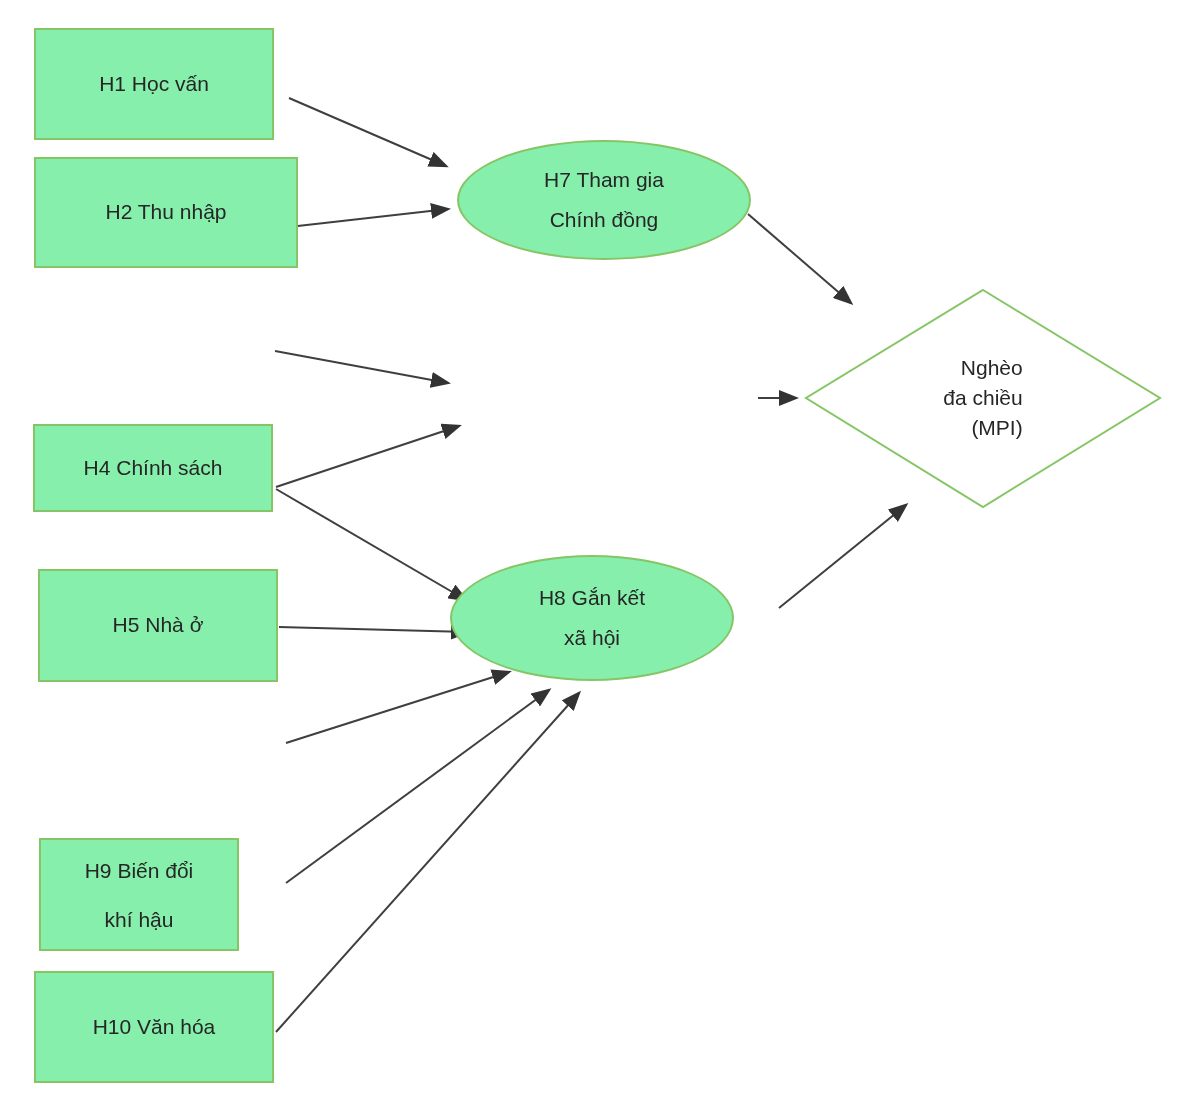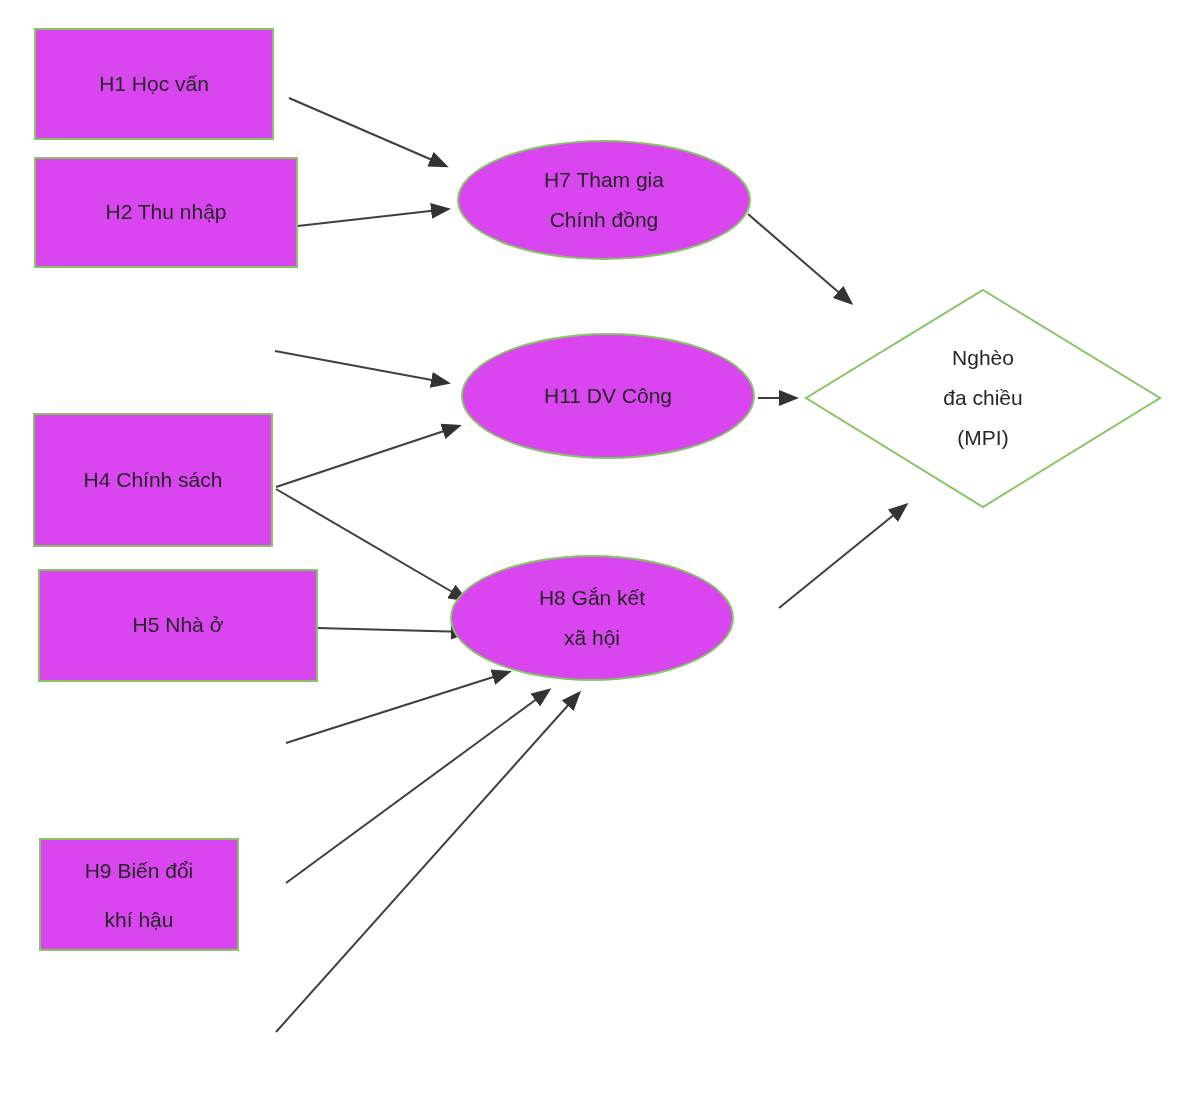--- a/index.html
+++ b/index.html
@@ -11,29 +11,29 @@
     overflow:hidden;
   }
   .layer{position:absolute;left:0;top:0;}
   .node{
     position:absolute;
     display:flex;align-items:center;justify-content:center;
     text-align:center;
     color:var(--text,#262626);
     font-size:21px;
     box-sizing:border-box;
-    background:#d946ef;
+    background:#86efac;
   }
   .rect{border:2px solid var(--node-border,#86C566);}
   .ellipse{border:2px solid var(--node-border,#86C566);border-radius:50%;}
   .diamond-label{background:transparent;}
   .label{white-space:pre-line;line-height:1.35;}
   .lh-wide .label{line-height:40px;}
   .lh-xwide .label{line-height:49px;}
-  .lh-mpi .label{line-height:40px;}
+  .lh-mpi .label{line-height:30px;text-align:right;}
   svg line{stroke:var(--arrow,#3f3f3f);stroke-width:2;}
   svg polygon{fill:#ffffff;stroke:var(--node-border,#86C566);stroke-width:2;}
 </style>
 </head>
 <body>
 
 <div class="canvas">
 
   <svg class="layer" width="1200" height="1116" viewBox="0 0 1200 1116">
     <defs>
@@ -60,43 +60,43 @@
 
   <div class="node rect" style="left:34px;top:28px;width:240px;height:112px">
     <span class="label">H1 Học vấn</span>
   </div>
 
   <div class="node rect" style="left:34px;top:157px;width:264px;height:111px">
     <span class="label">H2 Thu nhập</span>
   </div>
 
 
-  <div class="node rect" style="left:33px;top:413px;width:240px;height:134px">
+  <div class="node rect" style="left:33px;top:424px;width:240px;height:88px">
     <span class="label">H4 Chính sách</span>
   </div>
 
-  <div class="node rect" style="left:38px;top:569px;width:280px;height:113px">
+  <div class="node rect" style="left:38px;top:569px;width:240px;height:113px">
     <span class="label">H5 Nhà ở</span>
   </div>
 
 
   <div class="node rect lh-xwide" style="left:39px;top:838px;width:200px;height:113px">
     <span class="label">H9 Biến đổi
 khí hậu</span>
   </div>
 
+  <div class="node rect" style="left:34px;top:971px;width:240px;height:112px">
+    <span class="label">H10 Văn hóa</span>
+  </div>
 
   <div class="node ellipse lh-wide" style="left:457px;top:140px;width:294px;height:120px">
     <span class="label">H7 Tham gia
 Chính đồng</span>
   </div>
 
-  <div class="node ellipse" style="left:461px;top:333px;width:294px;height:126px">
-    <span class="label">H11 DV Công</span>
-  </div>
 
   <div class="node ellipse lh-wide" style="left:450px;top:555px;width:284px;height:126px">
     <span class="label">H8 Gắn kết
 xã hội</span>
   </div>
 
   <div class="node diamond-label lh-mpi" style="left:883px;top:348px;width:200px;height:100px">
     <span class="label">Nghèo
 đa chiều
 (MPI)</span>

